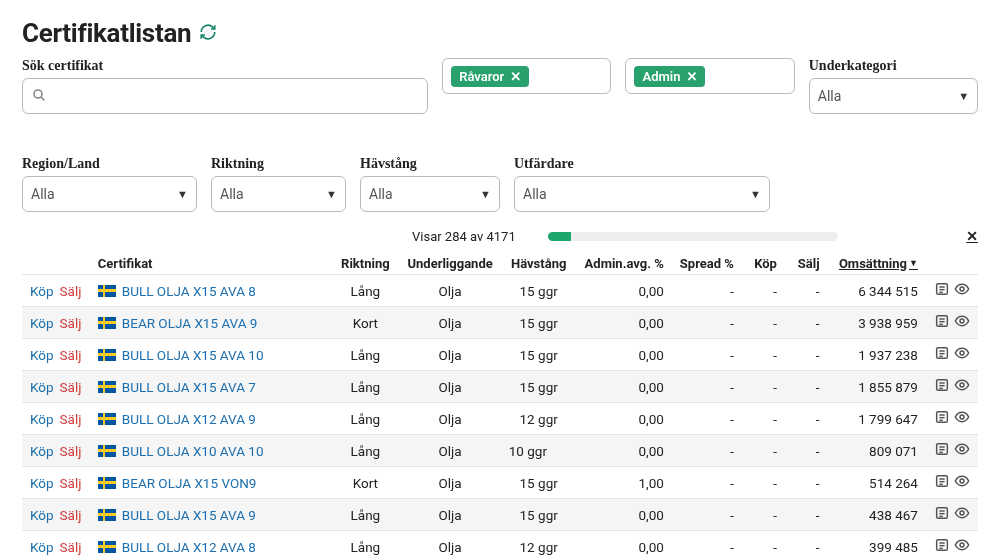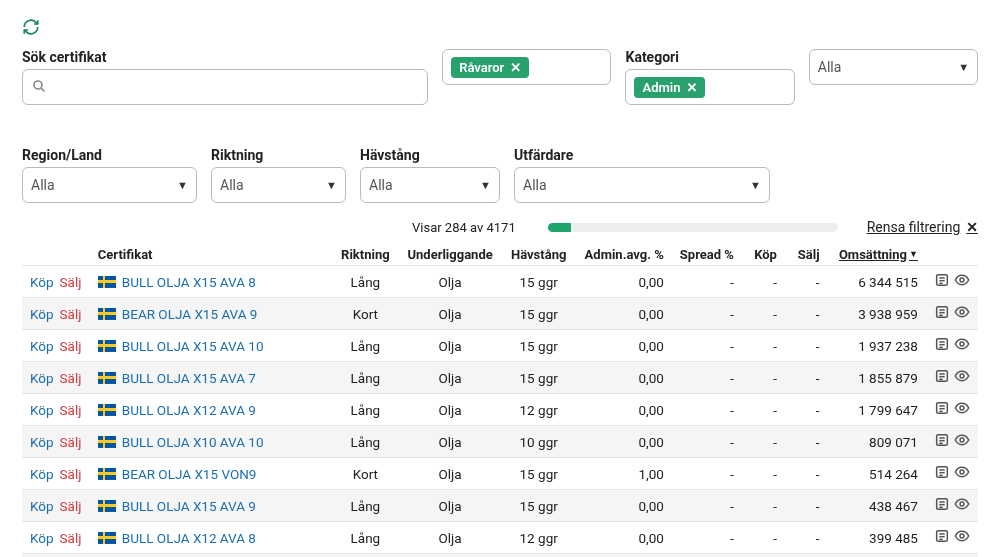--- a/index.html
+++ b/index.html
@@ -4,21 +4,21 @@
 <style>
   * { box-sizing: border-box; margin: 0; padding: 0; }
   html, body { width: 1000px; height: 557px; font-family: -apple-system, BlinkMacSystemFont, "Segoe UI", Roboto, Arial, sans-serif; font-size: 13px; color: #222; background: #fff; }
   .page { padding: 18px 22px 0 22px; }
   .title-row { display: flex; align-items: center; gap: 8px; margin-bottom: 10px; }
   .title-row h1 { font-size: 26px; font-weight: 700; letter-spacing: -0.3px; }
   .refresh-icon { width: 18px; height: 18px; color: #18846a; }
   .filters-row { display: flex; gap: 14px; margin-bottom: 10px; }
   .filter-col { flex: 1 1 0; display: flex; flex-direction: column; gap: 4px; }
   .filter-col.wide { flex: 2.4 1 0; }
-  .filter-label { font-size: 14px; font-weight: 700; }
+  .filter-label { font-size: 14px; font-weight: 700; font-family: Liberation Serif, serif; }
   .input-wrap { position: relative; border: 1.5px solid #bbb; border-radius: 6px; height: 36px; display: flex; align-items: center; padding: 0 8px; background: #fff; }
   .input-wrap input { border: none; outline: none; flex: 1; font-size: 14px; background: transparent; }
   .search-icon { width: 16px; height: 16px; color: #888; margin-right: 6px; }
   .chip { background: #28a16d; color: #fff; font-size: 13px; font-weight: 600; padding: 3px 8px; border-radius: 4px; display: inline-flex; gap: 6px; align-items: center; }
   .chip .x { font-size: 13px; font-weight: 700; }
   .select-text { color: #555; font-size: 14px; flex: 1; }
   .caret-down { margin-left: auto; color: #333; font-size: 11px; }
   .filters-row2 .filter-col { flex: 0 0 auto; margin-top: 32px; }
   .fw-175 { width: 175px; }
   .fw-135 { width: 135px; }
@@ -58,20 +58,21 @@
   .col-salj { width: 45px; }
   .col-oms { width: 100px; }
   th.sort-active { text-decoration: underline; }
   .sort-arrow { font-size: 9px; margin-left: 2px; vertical-align: 2px;}
 </style>
 </head>
 <body>
 
 <div class="page">
   <div class="title-row">
+    <h1>Certifikatlistan</h1>
     <span>
       <svg class="refresh-icon" viewBox="0 0 24 24" fill="none" stroke="currentColor" stroke-width="2.2">
         <path d="M3 12a9 9 0 0 1 15.3-6.4L21 8"></path>
         <path d="M21 3v5h-5"></path>
         <path d="M21 12a9 9 0 0 1-15.3 6.4L3 16"></path>
         <path d="M3 21v-5h5"></path>
       </svg>
     </span>
   </div>
 
@@ -90,29 +91,29 @@
     </div>
     <div class="filter-col">
       <div class="input-wrap">
         <span class="chip">
             <span>Råvaror</span>
             <span class="x">✕</span>
           </span>
       </div>
     </div>
     <div class="filter-col">
-      <span class="filter-label">Kategori</span>
       <div class="input-wrap">
         <span class="chip">
             <span>Admin</span>
             <span class="x">✕</span>
           </span>
       </div>
     </div>
     <div class="filter-col">
+      <span class="filter-label">Underkategori</span>
       <div class="input-wrap">
         <span class="select-text">Alla</span>
         <span class="caret-down">▼</span>
       </div>
     </div>
   </div>
 
   <div class="filters-row filters-row2">
     <div class="filter-col fw-175">
       <span class="filter-label">Region/Land</span>
@@ -144,21 +145,20 @@
     </div>
   </div>
 
   <div class="status-row">
     <div class="status-spacer-left"></div>
     <span class="status-text">Visar 284 av 4171</span>
     <div class="progress">
         <div class="bar" id="progress-bar" style="width: 8%;"></div>
       </div>
     <span class="clear-link">
-        <span>Rensa filtrering</span>
         <span class="x">✕</span>
       </span>
   </div>
 
   <table class="table">
     <thead>
       <tr>
         <th class="col-actions"></th>
         <th class="col-cert">Certifikat</th>
         <th class="col-dir" style="text-align:center">Riktning</th>
@@ -321,21 +321,21 @@
         <tr>
           <td>
             <div class="actions">
               <span class="link-buy">Köp</span>
               <span class="link-sell">Sälj</span>
             </div>
           </td>
           <td><span class="flag-se"></span><span class="cert-name">BULL OLJA X10 AVA 10</span></td>
           <td style="text-align:center">Lång</td>
           <td style="text-align:center">Olja</td>
-          <td style="text-align:center">10 ggr</td>
+          <td style="">10 ggr</td>
           <td class="num">0,00</td>
           <td class="num">-</td>
           <td class="num">-</td>
           <td class="num">-</td>
           <td class="num">809 071</td>
           <td><span class="row-icons">
               <span><svg viewBox="0 0 24 24" fill="none" stroke="currentColor" stroke-width="2.2">
                   <rect x="4" y="4" width="16" height="16" rx="2"></rect>
                   <line x1="8" y1="9" x2="16" y2="9"></line>
                   <line x1="8" y1="13" x2="16" y2="13"></line>

